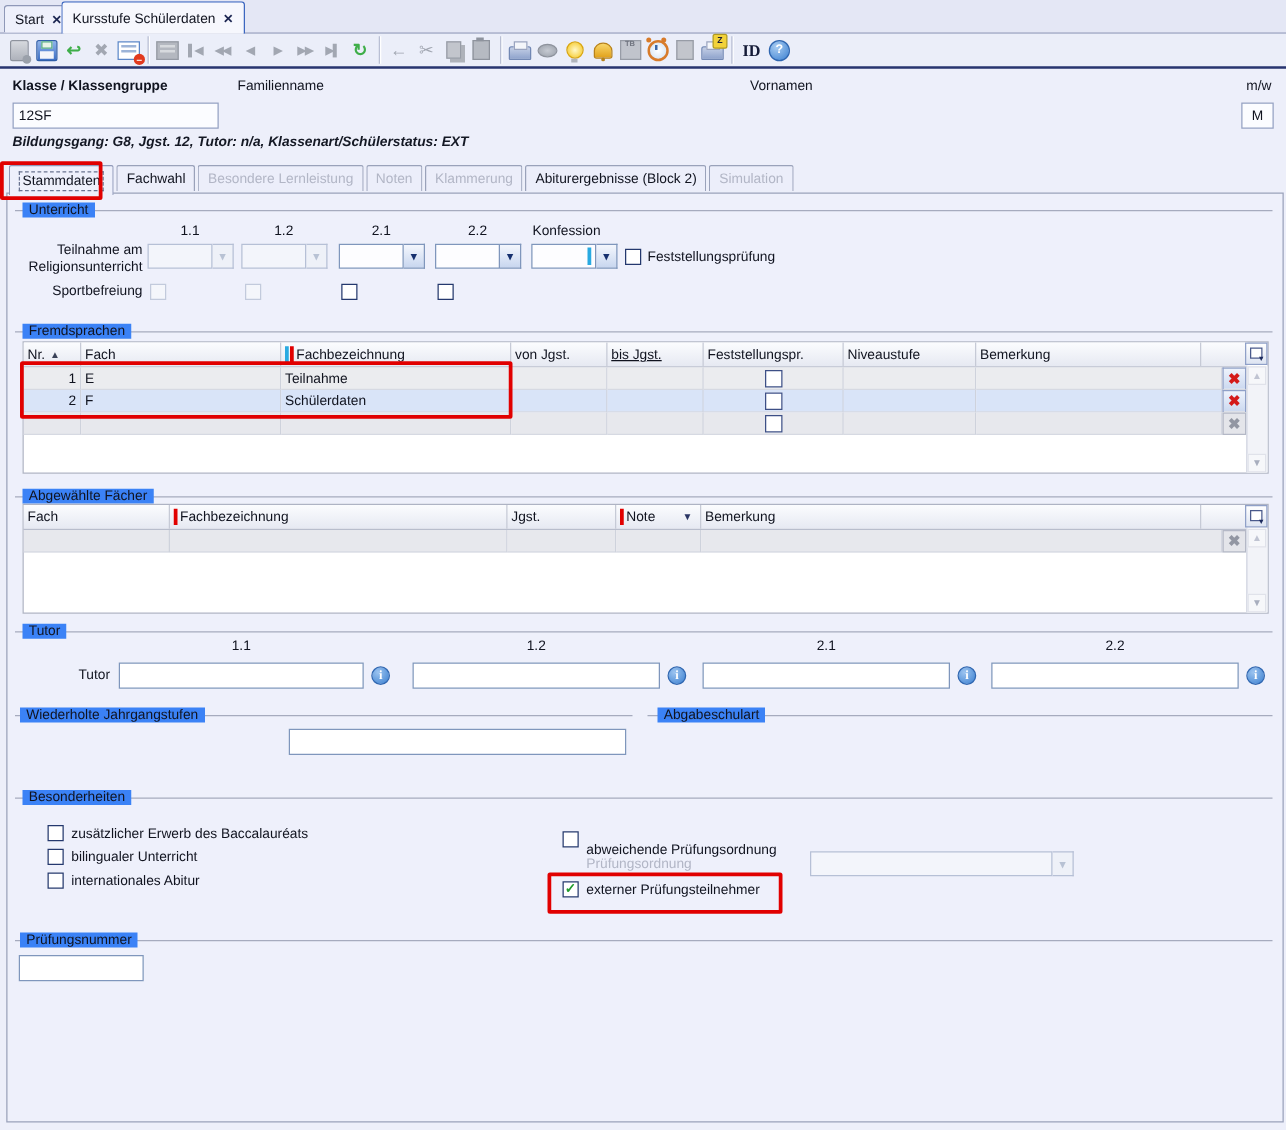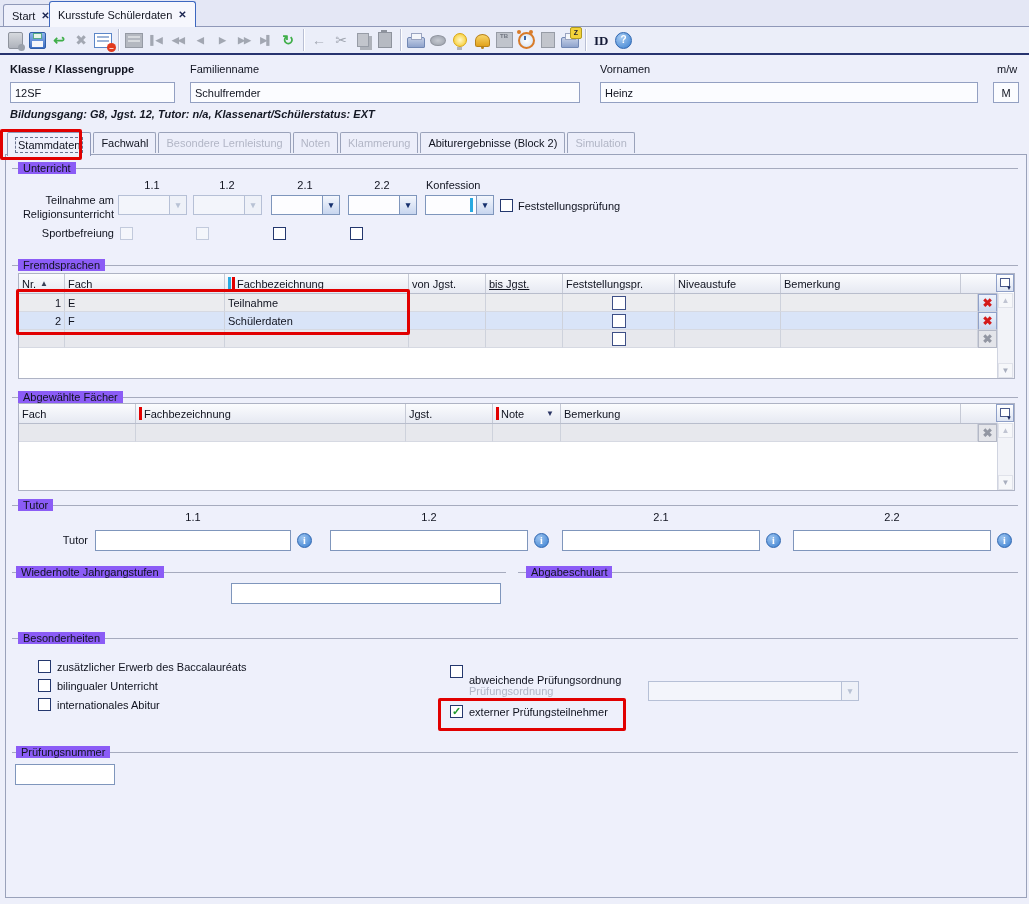--- a/index.html
+++ b/index.html
@@ -64,21 +64,21 @@
   .ptabs{position:absolute;left:7px;top:132px;display:flex;align-items:flex-start;height:23px;z-index:2;}
   .ptab{height:20px;padding:0 7px;display:flex;align-items:center;background:#eceefa;
         border:1px solid #9aa2ba;border-bottom:none;border-radius:2px 2px 0 0;margin-right:2px;white-space:nowrap;}
   .ptab.disabled{color:#b2b6c6;}
   .ptab.active{height:23px;background:#eef0fb;border-color:#8f98b8;position:relative;z-index:3;}
   .ptab.active .inner{border:1px dashed #6a7390;padding:1px 2px;}
   
   .content{position:absolute;left:5px;top:154px;width:1022px;height:744px;background:#eef0fb;
            border:1px solid #9aa2ba;box-sizing:border-box;}
   .fs-line{position:absolute;height:1px;background:#a6abbe;}
-  .fs-leg{position:absolute;background:#8b5cf6;padding:0 5px;color:#10131f;transform:translateY(-6px);text-align:center;}
+  .fs-leg{position:absolute;background:#3b82f6;padding:0 5px;color:#10131f;transform:translateY(-6px);text-align:center;}
   
   .combo{position:absolute;height:22px;display:flex;}
   .cfield{height:20px;border:1px solid #7f96bc;background:#fdfdff;box-sizing:border-box;position:relative;}
   .cbtn{width:17px;height:20px;box-sizing:border-box;border:1px solid #7f96bc;border-left:none;
         background:linear-gradient(#f4f7fd,#c8d6ef);color:#16306e;font-size:9px;font-weight:bold;
         display:flex;align-items:center;justify-content:center;}
   .combo.dis .cfield{border-color:#b6c0d6;background:#f3f5fb;}
   .combo.dis .cbtn{border-color:#b6c0d6;background:#eef1f8;color:#b8c2d4;}
   .caret{position:absolute;left:44px;top:2px;width:3px;height:14px;background:#29aae1;}
   
@@ -206,22 +206,20 @@
     <span class="ti">
         <span class="sh-help">?</span>
       </span>
   </div>
 
   <span class="flabel" style="left:10px;top:63px;font-weight:bold;">Klasse / Klassengruppe</span>
   <span class="flabel" style="left:190px;top:63px;">Familienname</span>
   <span class="flabel" style="left:600px;top:63px;">Vornamen</span>
   <span class="flabel" style="left:997px;top:63px;">m/w</span>
   <input class="finput" style="left: 10px; top: 82px; width: 165px;" value="12SF">
-  <input class="finput" style="left: 190px; top: 82px; width: 390px;" value="Schulfremder">
-  <input class="finput" style="left: 600px; top: 82px; width: 378px;" value="Heinz">
   <input class="finput" style="left: 993px; top: 82px; width: 26px; text-align: center;" value="M">
   <span class="iteminfo" style="left:10px;top:108px;">Bildungsgang: G8, Jgst. 12, Tutor: n/a, Klassenart/Schülerstatus: EXT</span>
 
   <div class="ptabs">
     <div class="ptab active">
         <span class="inner">Stammdaten</span>
       </div>
     <div class="ptab">
         <span>Fachwahl</span>
       </div>

